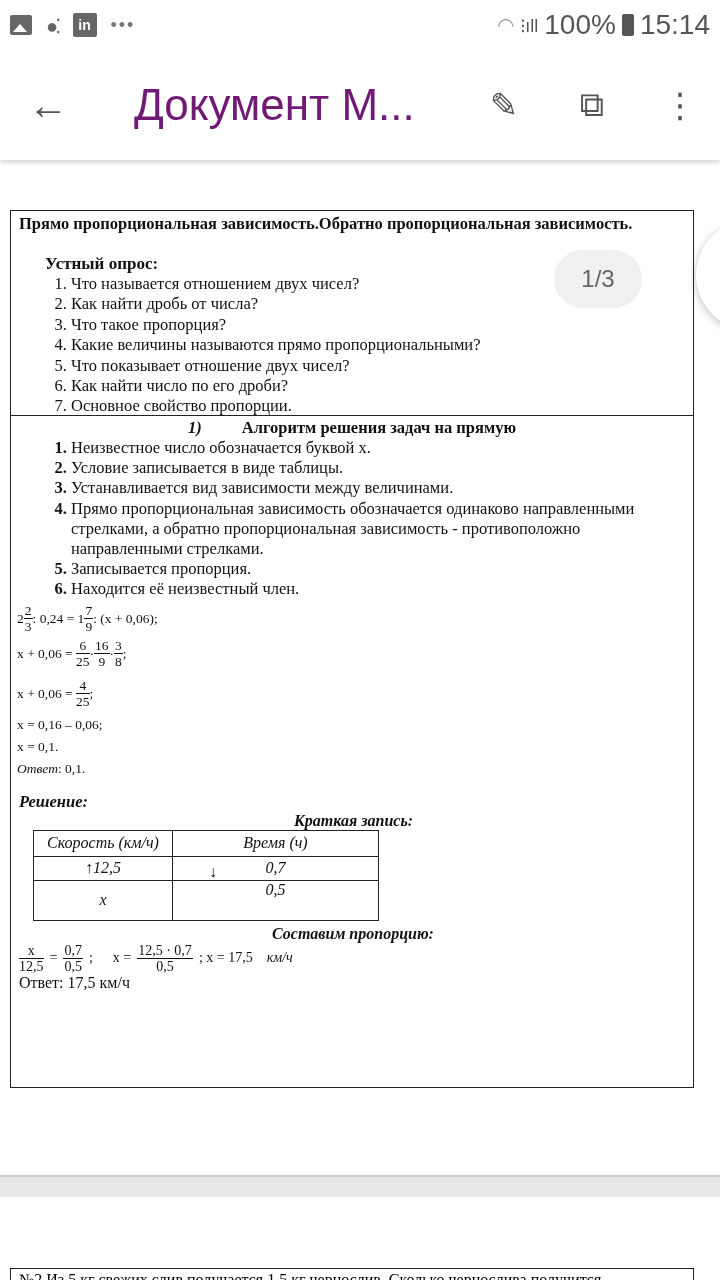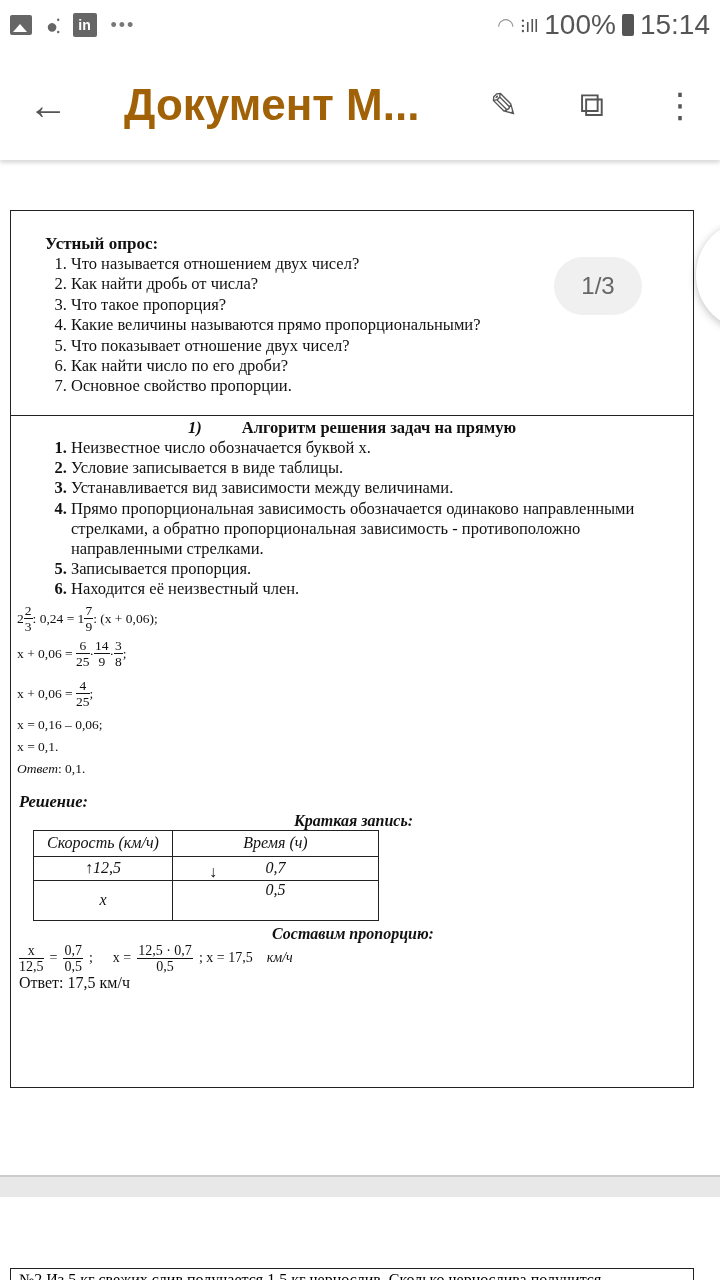--- a/index.html
+++ b/index.html
@@ -9,21 +9,21 @@
   .sb-right { display: flex; align-items: center; gap: 6px; font-size: 28px; color: #555; }
   .ic { display: inline-block; }
   .img-ic { width: 22px; height: 20px; background: #666; border-radius: 2px; position: relative; }
   .img-ic::after { content: ""; position: absolute; left: 3px; bottom: 3px; border-left: 7px solid transparent; border-right: 7px solid transparent; border-bottom: 8px solid #fff; }
   .assist-ic { font-size: 20px; color: #666; letter-spacing: -2px; }
   .in-ic { width: 24px; height: 24px; background: #666; color: #fff; font-weight: bold; font-size: 14px; text-align: center; line-height: 24px; border-radius: 2px; }
   .dots-ic { font-size: 18px; color: #777; letter-spacing: 2px; }
   .battery-ic { width: 12px; height: 22px; background: #555; border-radius: 2px; }
   .appbar { position: absolute; top: 50px; left: 0; width: 720px; height: 110px; display: flex; align-items: center; background: #fff; box-shadow: 0 3px 4px rgba(0,0,0,0.15); }
   .back { width: 60px; margin-left: 28px; font-size: 40px; color: #555; cursor: pointer; }
-  .title { margin-left: 36px; font-size: 44px; color: #a16207; flex: 1; font-weight: bold; }
+  .title { margin-left: 46px; font-size: 44px; color: #701a75; flex: 1; }
   .ab-btn { width: 60px; text-align: center; font-size: 34px; color: #555; margin-right: 28px; cursor: pointer; }
   .page { position: absolute; top: 210px; left: 10px; width: 684px; height: 878px; border: 1.5px solid #222; font-family: "Liberation Serif", serif; color: #111; }
   .sec1 { height: 205px; border-bottom: 1.5px solid #222; padding: 3px 8px; }
   .h-main { font-weight: bold; font-size: 16.5px; }
   .oral-title { font-weight: bold; font-size: 17px; margin: 20px 0 0 26px; }
   ol.q { margin-left: 52px; font-size: 16.5px; line-height: 20.4px; }
   .sec2 { padding: 2px 8px; }
   .algo-title { text-align: center; font-weight: bold; font-size: 16.5px; line-height: 20px; }
   .algo-title .num { font-style: italic; margin-right: 40px; }
   ol.a { margin-left: 52px; font-size: 16.5px; line-height: 20.2px; }
@@ -35,21 +35,21 @@
   .mrow.s { height: 22px; }
   .task { font-size: 16px; line-height: 21px; margin: 4px 0 0 -10px; }
   .task .ind { padding-left: 30px; }
   .solution { font-weight: bold; font-style: italic; font-size: 16.5px; margin-top: 12px; }
   .brief { font-weight: bold; font-style: italic; font-size: 16px; margin-left: 275px; }
   table.t { border-collapse: collapse; margin-left: 14px; font-style: italic; font-size: 16px; padding-left: 22px; }
   table.t td { border: 1.2px solid #222; text-align: center; padding: 0 6px; }
   .prop-title { font-weight: bold; font-style: italic; font-size: 16px; margin: 4px 0 0 253px; }
   .final { font-size: 14px; display: flex; align-items: center; gap: 6px; }
   .answer { font-size: 16px; }
-  .page-ind { position: absolute; top: 257px; left: 554px; width: 88px; height: 58px; border-radius: 29px; background: #f0f0f0; color: #666; font-size: 24px; display: flex; align-items: center; justify-content: center; }
+  .page-ind { position: absolute; top: 250px; left: 554px; width: 88px; height: 58px; border-radius: 29px; background: #f0f0f0; color: #666; font-size: 24px; display: flex; align-items: center; justify-content: center; }
   .fab-partial { position: absolute; top: 220px; left: 696px; width: 110px; height: 110px; border-radius: 55px; background: #fff; box-shadow: 0 2px 8px rgba(0,0,0,0.25); }
   .divider { position: absolute; top: 1175px; left: 0; width: 720px; height: 22px; background: #e8e8e8; border-top: 2px solid #ccc; }
   .page2 { position: absolute; top: 1268px; left: 10px; width: 684px; height: 40px; border: 1.5px solid #222; font-family: "Liberation Serif", serif; font-size: 16px; padding: 2px 8px; white-space: nowrap; overflow: hidden; }
 </style>
 </head>
 <body>
 
 <div class="statusbar">
   <div class="sb-left">
     <span class="ic img-ic"></span>
@@ -69,20 +69,21 @@
 <div class="appbar">
   <span class="back">←</span>
   <span class="title">Документ М...</span>
   <span class="ab-btn">✎</span>
   <span class="ab-btn">⧉</span>
   <span class="ab-btn" style="margin-right:10px;">⋮</span>
 </div>
 
 <div class="page">
   <div class="sec1">
+    <div class="h-main">Прямо пропорциональная зависимость.Обратно пропорциональная зависимость.</div>
     <div class="oral-title">Устный опрос:</div>
     <ol class="q">
       <li>Что называется отношением двух чисел?</li>
       <li>Как найти дробь от числа?</li>
       <li>Что такое пропорция?</li>
       <li>Какие величины называются прямо пропорциональными?</li>
       <li>Что показывает отношение двух чисел?</li>
       <li>Как найти число по его дроби?</li>
       <li>Основное свойство пропорции.</li>
     </ol>
@@ -114,21 +115,21 @@
           </span>
         <span>: (x + 0,06);</span>
       </div>
       <div class="mrow" style="height:40px;">
         <span>x + 0,06 =</span>&nbsp;
         <span class="frac">
             <span class="n">6</span>
             <span>25</span>
           </span>·
         <span class="frac">
-            <span class="n">14</span>
+            <span class="n">16</span>
             <span>9</span>
           </span>·
         <span class="frac">
             <span class="n">3</span>
             <span>8</span>
           </span>
         <span>;</span>
       </div>
       <div class="mrow" style="height:40px;">
         <span>x + 0,06 =</span>&nbsp;

